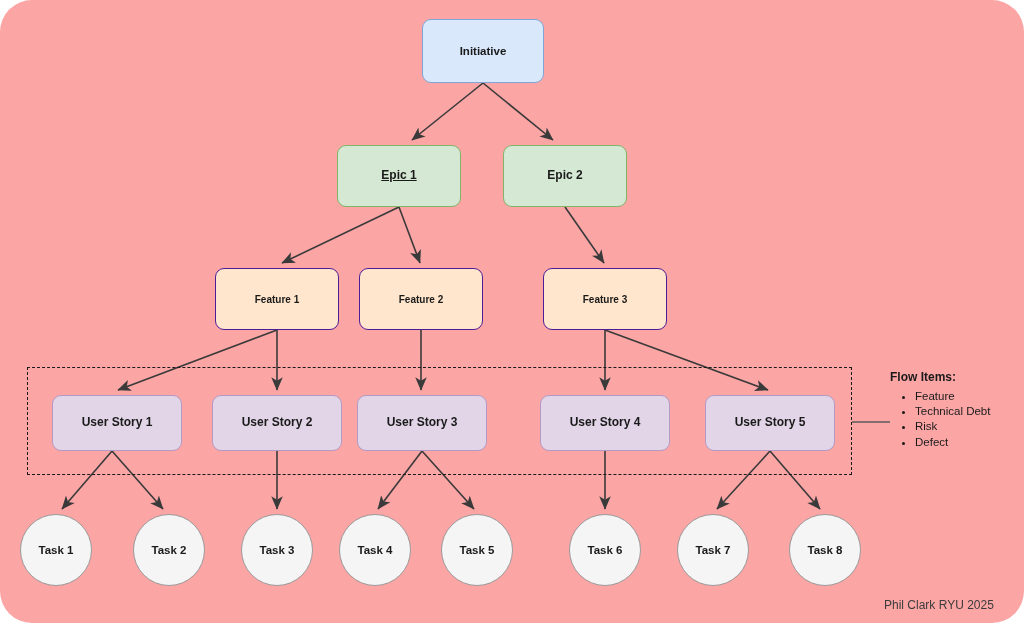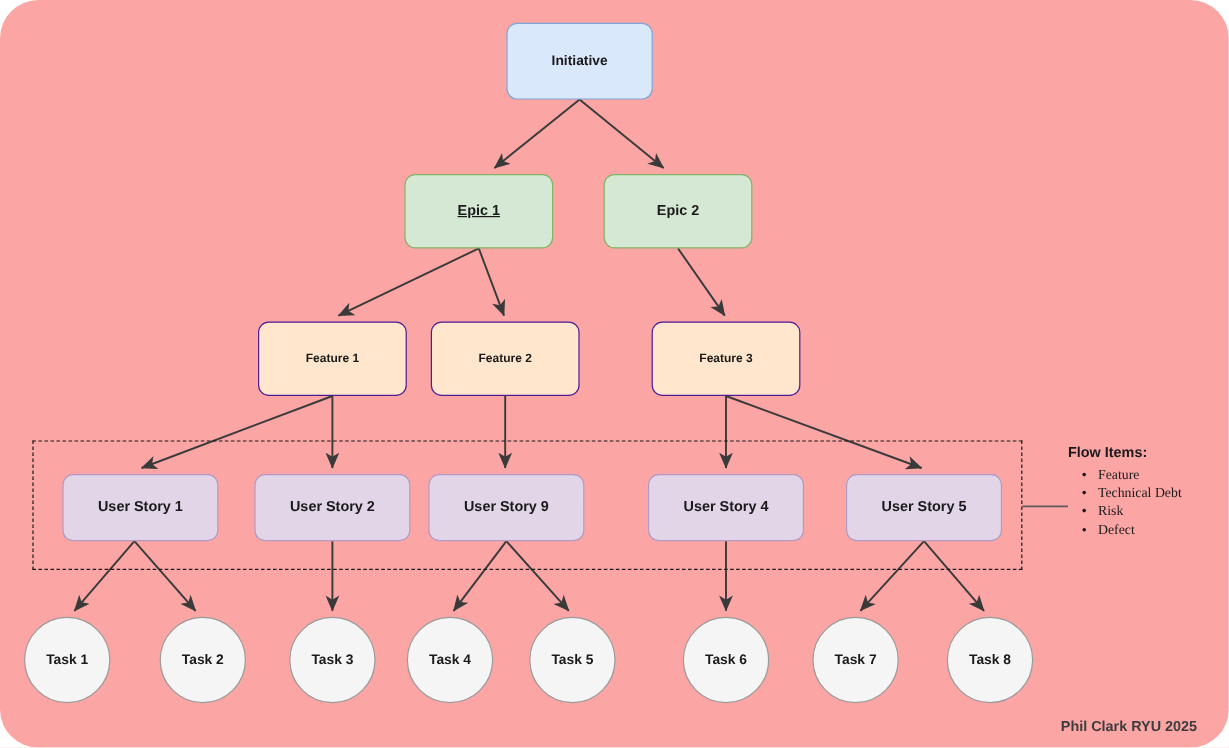--- a/index.html
+++ b/index.html
@@ -88,26 +88,25 @@
   .legend-list {
     margin: 0;
     padding-left: 25px;
     list-style: disc;
   }
   .legend-list li {
     font-size: 11.5px;
     color: #1a1a1a;
     line-height: 1.32;
     white-space: nowrap;
-    font-family: Liberation Serif, serif;
   }
   .footer {
     position: absolute;
     font-size: 12px;
-    font-weight: bold;
+    font-weight: normal;
     color: #3c3c3c;
     white-space: nowrap;
     z-index: 4;
   }
 </style>
 </head>
 <body>
 
 <div id="canvas">
 
@@ -156,21 +155,21 @@
 
   <div class="node node-epic" style="left:337px; top:145px; width:124px; height:62px;text-decoration:underline;">Epic 1</div>
   <div class="node node-epic" style="left:503px; top:145px; width:124px; height:62px;">Epic 2</div>
 
   <div class="node node-feature" style="left:215px; top:268px; width:124px; height:62px;">Feature 1</div>
   <div class="node node-feature" style="left:359px; top:268px; width:124px; height:62px;">Feature 2</div>
   <div class="node node-feature" style="left:543px; top:268px; width:124px; height:62px;">Feature 3</div>
 
   <div class="node node-story" style="left:52px; top:395px; width:130px; height:56px;">User Story 1</div>
   <div class="node node-story" style="left:212px; top:395px; width:130px; height:56px;">User Story 2</div>
-  <div class="node node-story" style="left:357px; top:395px; width:130px; height:56px;">User Story 9</div>
+  <div class="node node-story" style="left:357px; top:395px; width:130px; height:56px;">User Story 3</div>
   <div class="node node-story" style="left:540px; top:395px; width:130px; height:56px;">User Story 4</div>
   <div class="node node-story" style="left:705px; top:395px; width:130px; height:56px;">User Story 5</div>
 
   <div class="node node-task" style="left:20px; top:514px; width:72px; height:72px;">Task 1</div>
   <div class="node node-task" style="left:133px; top:514px; width:72px; height:72px;">Task 2</div>
   <div class="node node-task" style="left:241px; top:514px; width:72px; height:72px;">Task 3</div>
   <div class="node node-task" style="left:339px; top:514px; width:72px; height:72px;">Task 4</div>
   <div class="node node-task" style="left:441px; top:514px; width:72px; height:72px;">Task 5</div>
   <div class="node node-task" style="left:569px; top:514px; width:72px; height:72px;">Task 6</div>
   <div class="node node-task" style="left:677px; top:514px; width:72px; height:72px;">Task 7</div>

